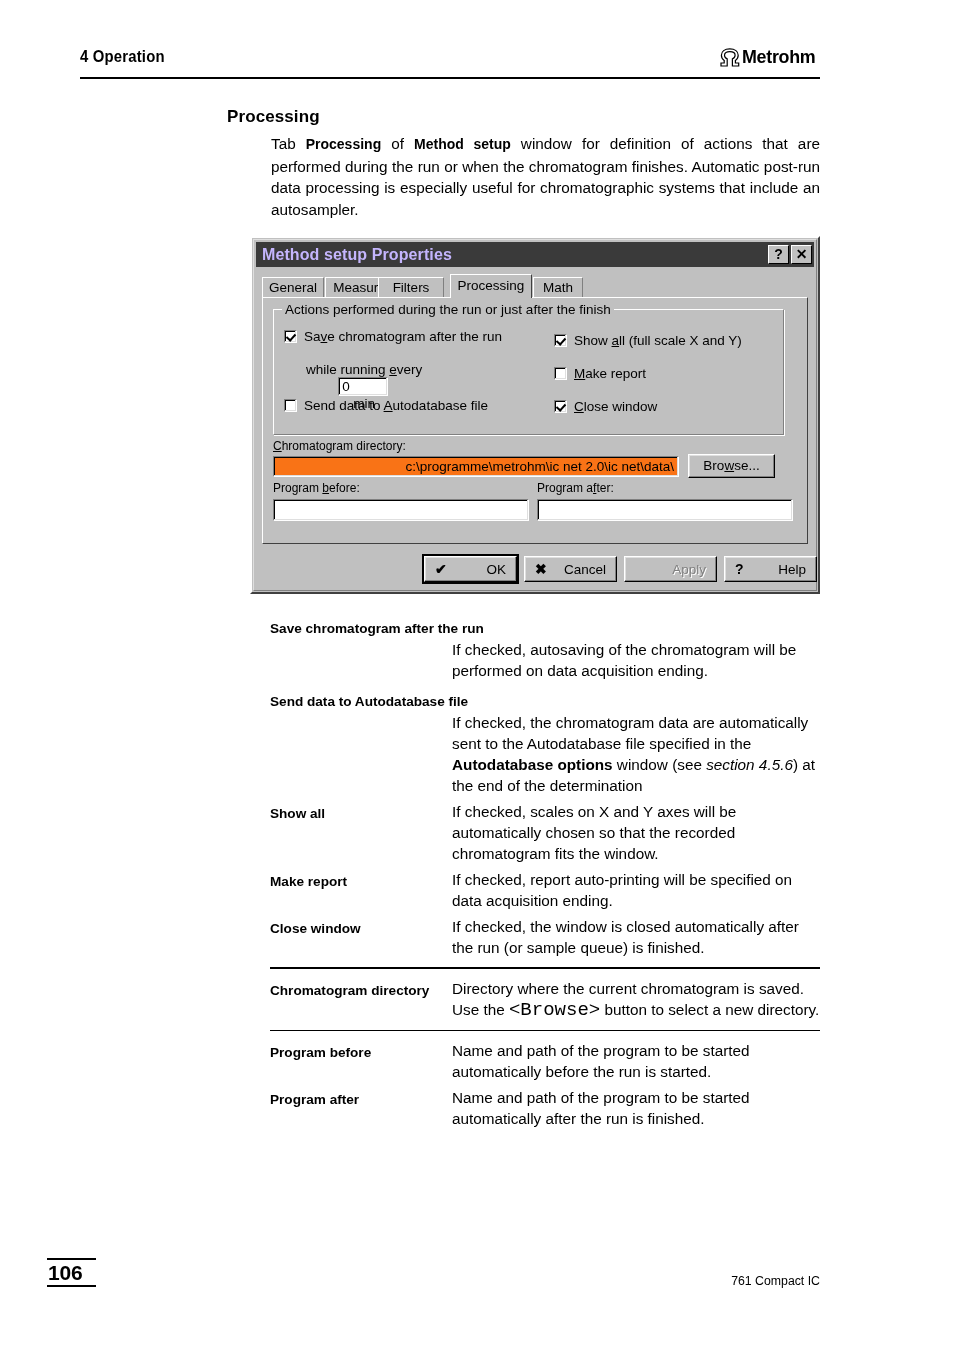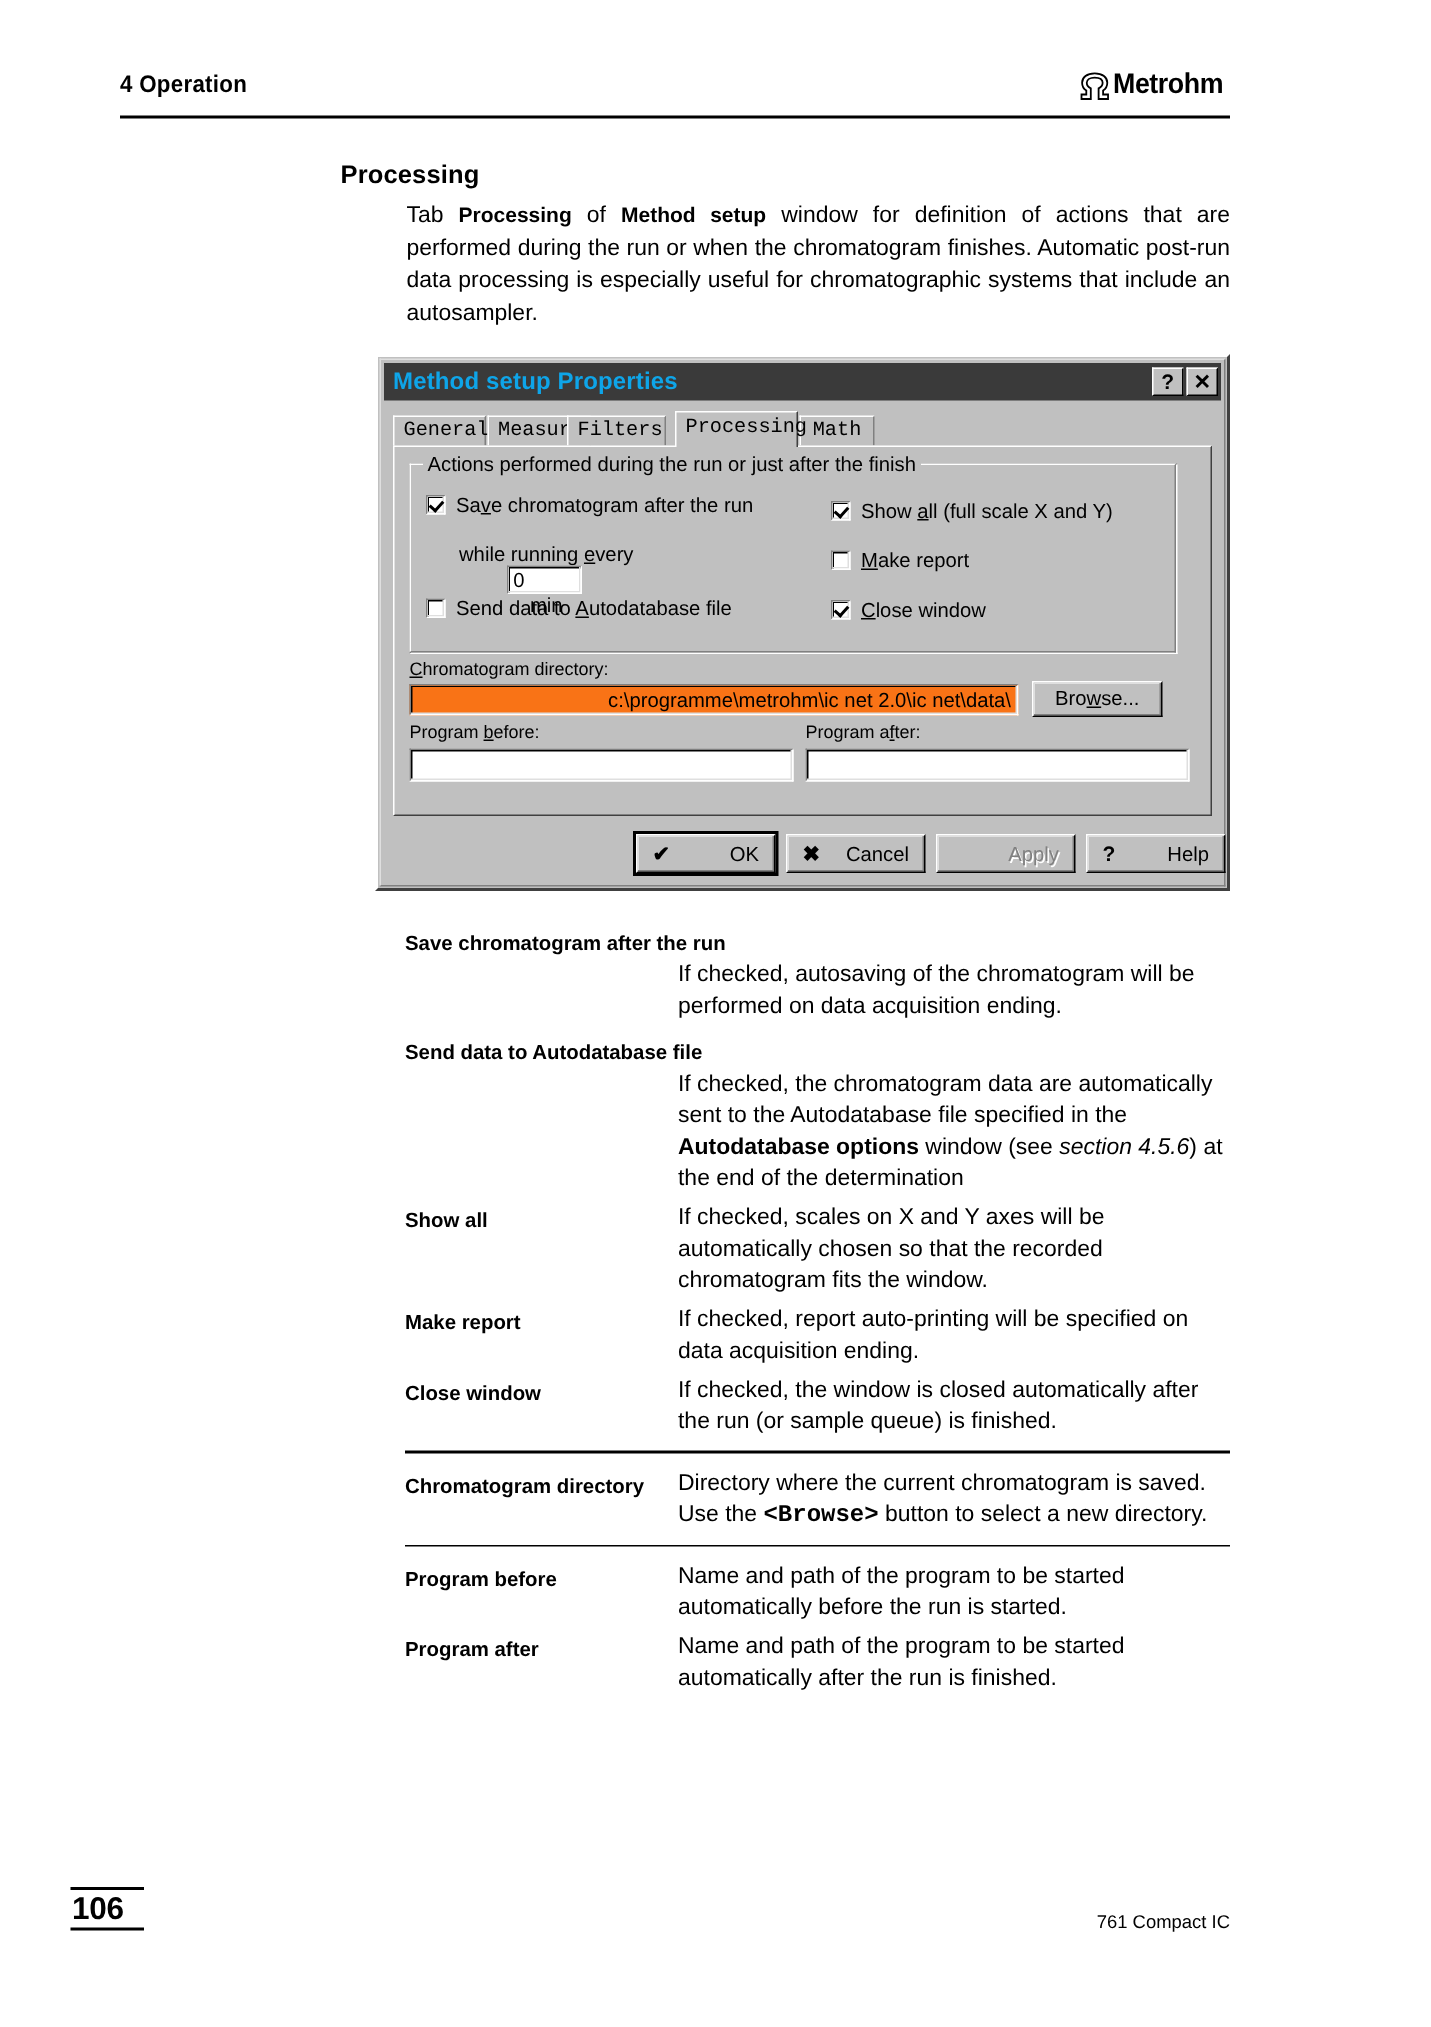--- a/index.html
+++ b/index.html
@@ -117,21 +117,21 @@
     top: 4px;
     right: 4px;
     height: 25px;
     background: #3a3a3a;
     display: flex;
     align-items: center;
     padding: 0 2px 0 6px;
     box-sizing: border-box;
   }
   .titlebar-text {
-    color: #0ea5e9;
+    color: #c4b5fd;
     font-size: 16px;
     font-weight: bold;
     flex: 1;
     letter-spacing: 0.1px;
   }
   .tb-btn {
     width: 21px;
     height: 19px;
     background: #c0c0c0;
     border-top: 1px solid #ffffff;
@@ -149,21 +149,20 @@
     cursor: default;
   }
 
   
   .tabstrip {
     position: absolute;
     left: 10px;
     top: 36px;
     right: 10px;
     height: 23px;
-    font-family: Liberation Mono, monospace;
   }
   .tab {
     position: absolute;
     top: 3px;
     height: 20px;
     background: #c0c0c0;
     border-top: 1px solid #ffffff;
     border-left: 1px solid #ffffff;
     border-right: 1px solid #808080;
     box-sizing: border-box;
@@ -401,22 +400,22 @@
     line-height: 21px;
     padding-top: 2px;
   }
   .dfdesc {
     flex: 1;
     line-height: 21px;
     font-size: 15.3px;
   }
   .dfdesc .mono {
     font-family: "Liberation Mono", monospace;
-    font-weight: bold;
-    font-size: 16px;
+    font-weight: normal;
+    font-size: 19px;
   }
   .block-term {
     font-weight: bold;
     font-size: 13.6px;
     line-height: 21px;
   }
   .block-desc {
     margin-left: 182px;
     line-height: 21px;
     font-size: 15.3px;

